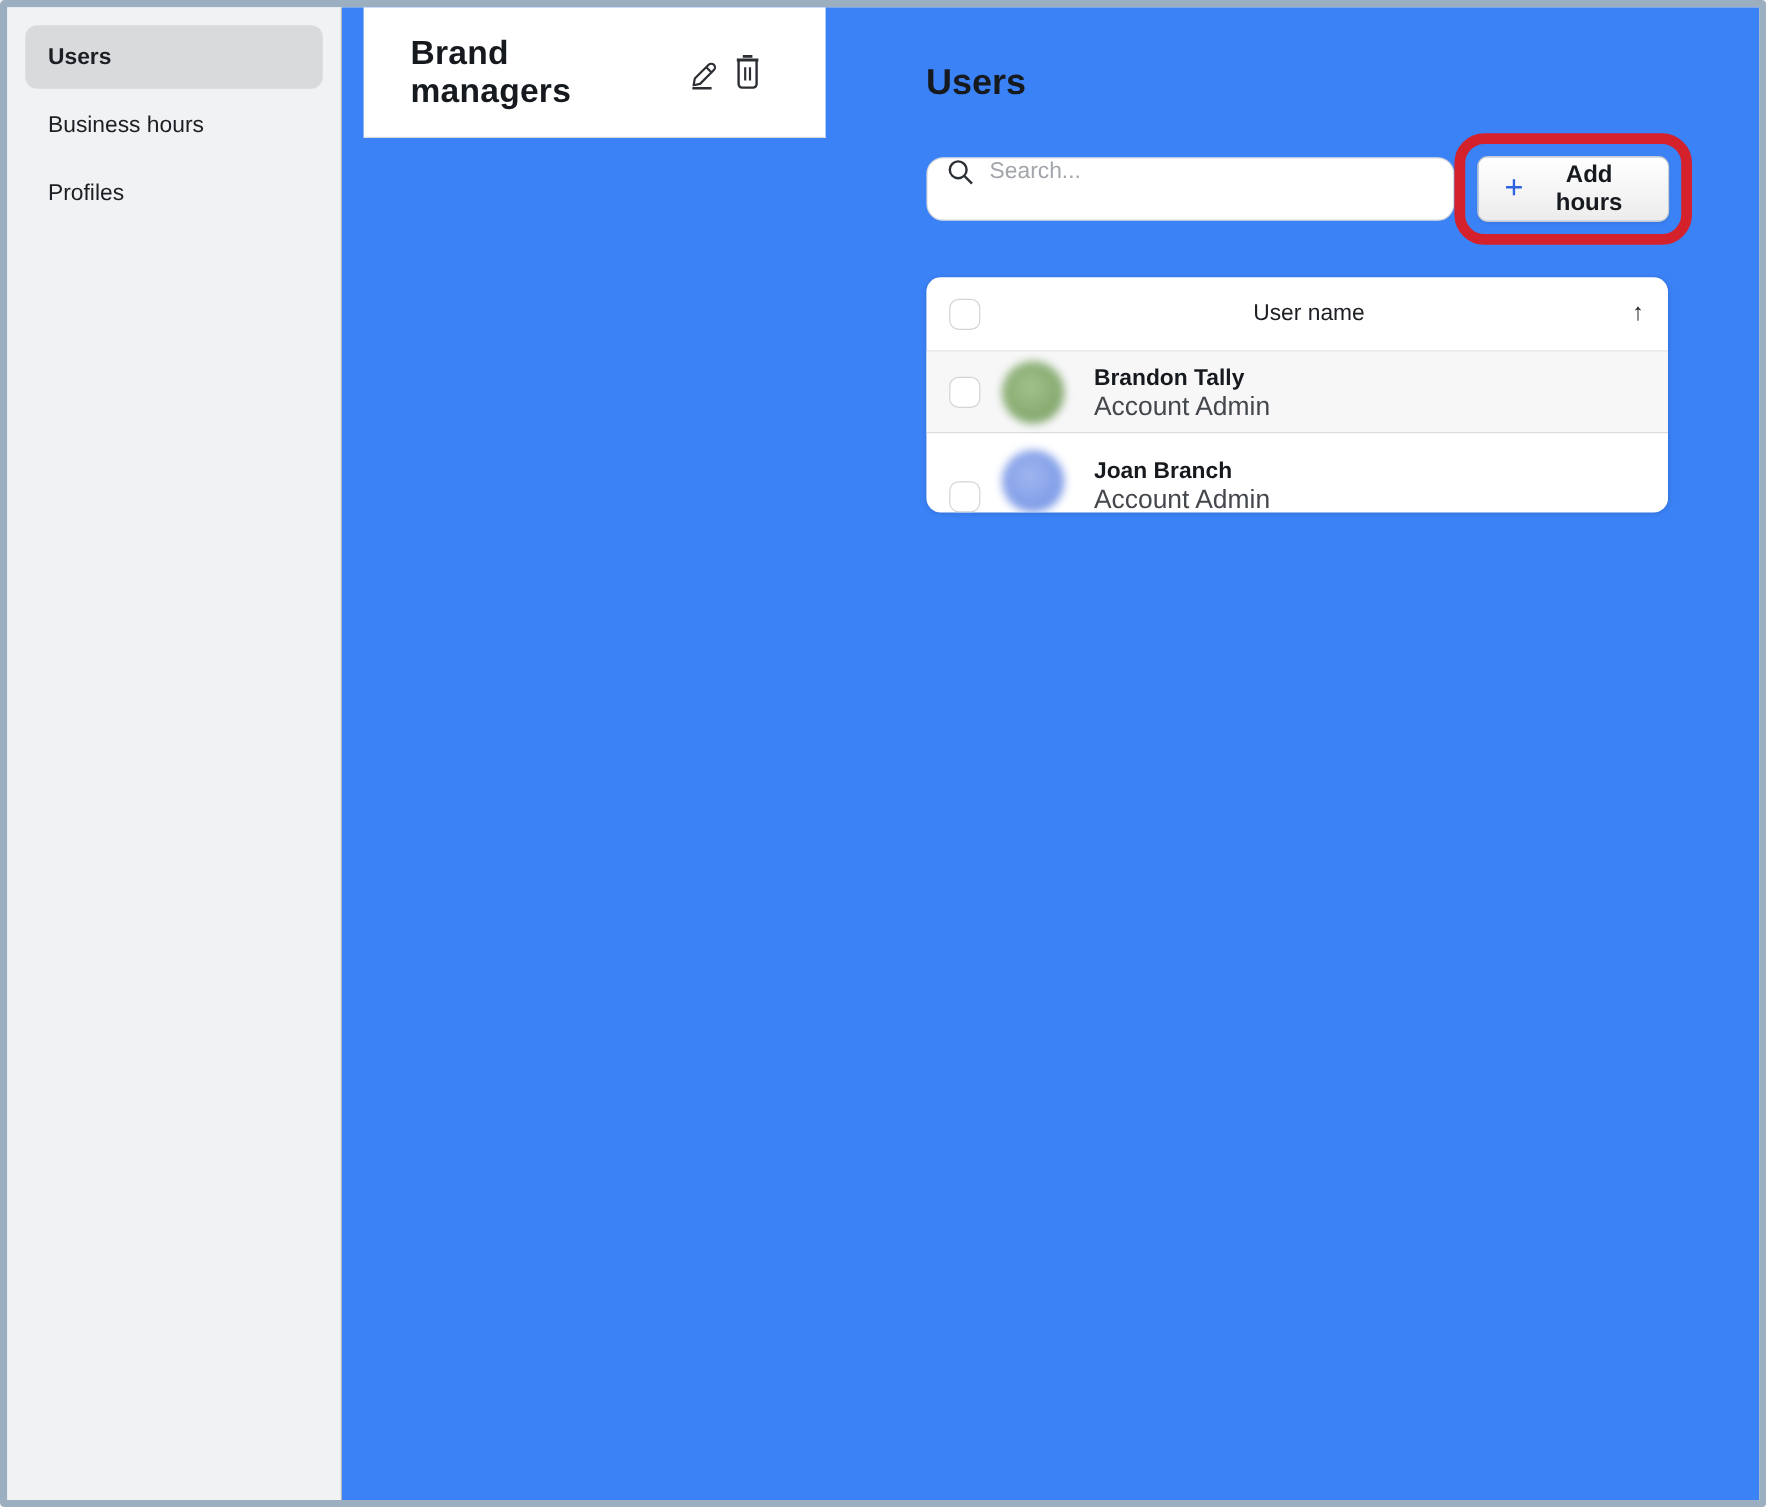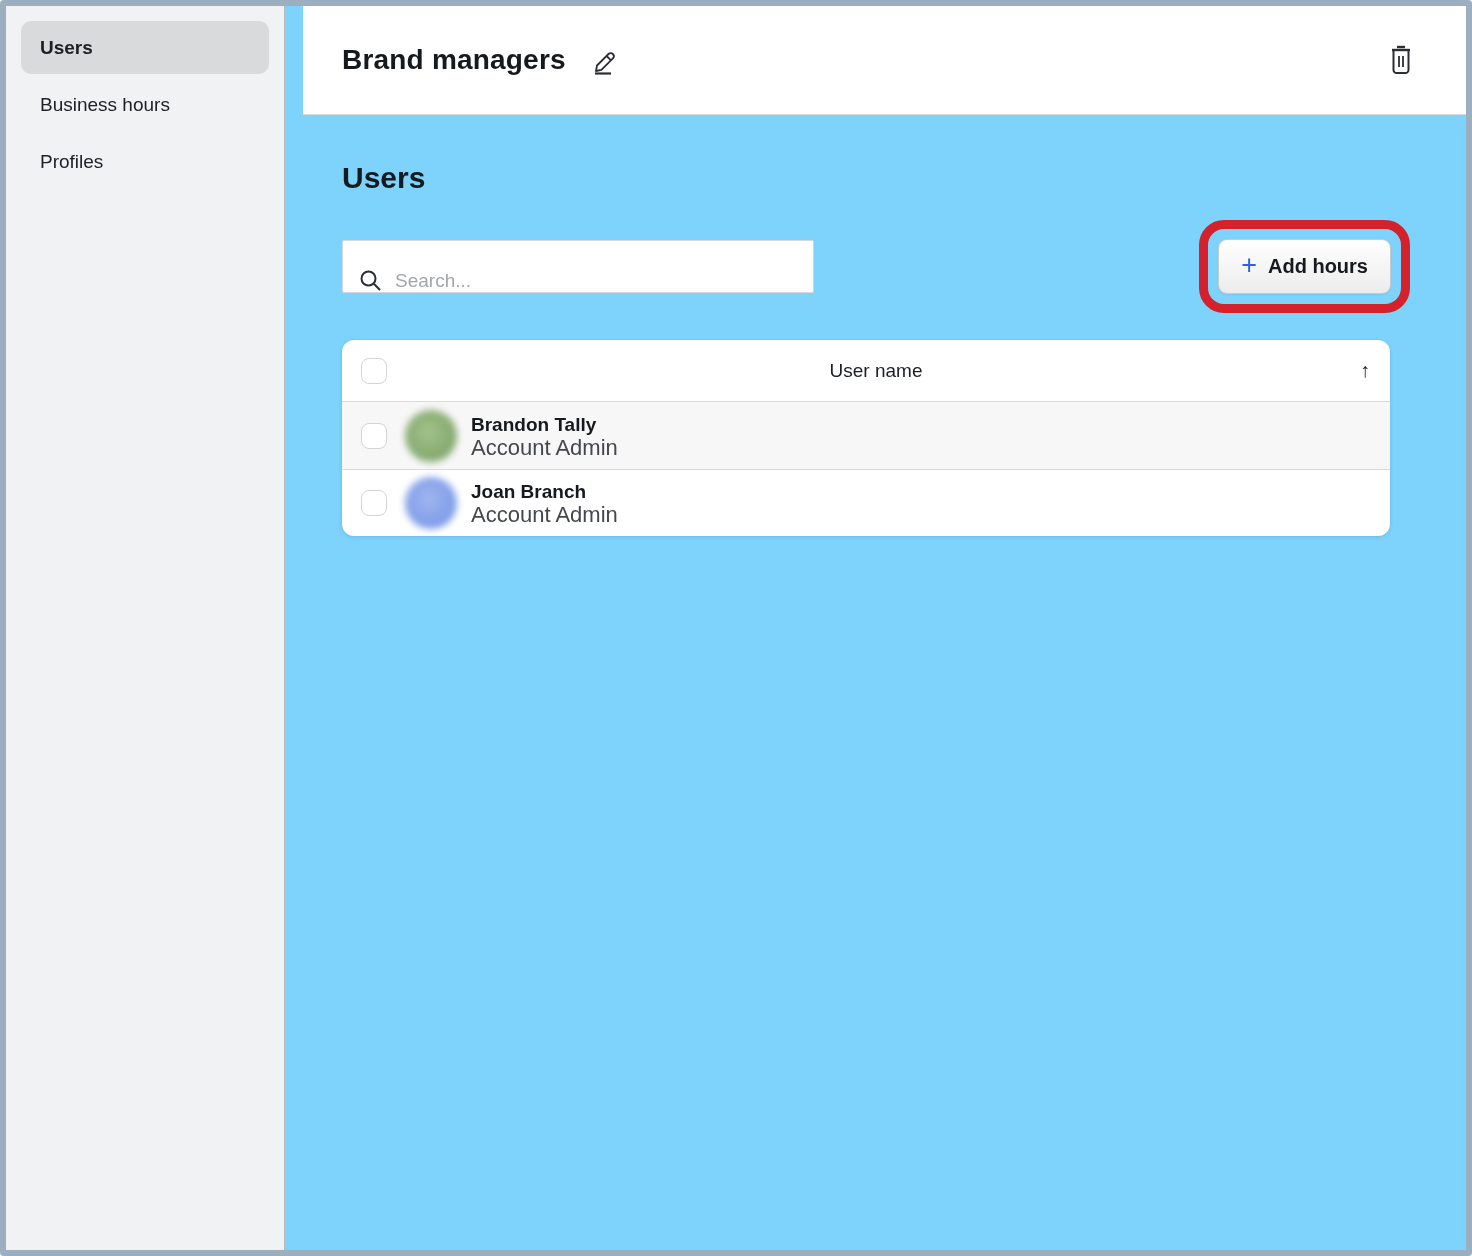--- a/index.html
+++ b/index.html
@@ -35,23 +35,24 @@
   }
   .side-item.active {
     background: #d9dadc;
     font-weight: bold;
   }
 
   
   .main {
     flex: 1;
     display: flex;
-    flex-direction: column;
-    background: #7dd3fc;
+    flex-direction: row;
+    background: #3b82f6;
     min-width: 0;
+    gap: 27px;
   }
   .topbar {
     height: 109px;
     background: #ffffff;
     margin-left: 18px;
     border-bottom: 1px solid #d9dadc;
     display: flex;
     align-items: center;
     padding: 0 48px 0 39px;
   }
@@ -86,23 +87,23 @@
     margin-top: 24px;
     display: flex;
     align-items: center;
     justify-content: space-between;
   }
   .search-box {
     width: 472px;
     height: 53px;
     background: #ffffff;
     border: 1px solid #d5d7da;
-    border-radius: 2px;
-    display: flex;
-    align-items: flex-end;
+    border-radius: 14px;
+    display: flex;
+    align-items: flex-start;
     padding: 0 16px;
   }
   .search-box input {
     border: none;
     outline: none;
     flex: 1;
     font-size: 19px;
     margin-left: 13px;
     font-family: inherit;
     color: #1c1f24;
@@ -168,21 +169,21 @@
     cursor: pointer;
   }
   .t-row {
     height: 67px;
     display: flex;
     align-items: center;
     padding: 0 20px 0 19px;
     cursor: pointer;
   }
   .t-row.shaded { background: #f7f7f8; }
-  .t-row + .t-row { border-top: 1px solid #dadbdd; }
+  .t-row + .t-row { border-top: 1px solid #dadbdd; align-items: flex-end; }
 
   .checkbox {
     appearance: none;
     -webkit-appearance: none;
     width: 26px;
     height: 26px;
     border: 1.5px solid #d2d4d8;
     border-radius: 8px;
     background: #ffffff;
     cursor: pointer;
@@ -190,21 +191,21 @@
   }
   .avatar {
     width: 52px;
     height: 52px;
     border-radius: 50%;
     margin-left: 18px;
     flex: 0 0 52px;
     background: radial-gradient(circle at 45% 42%, var(--c2, #ccc), var(--c1, #aaa) 75%);
     filter: blur(3.5px);
   }
-  .user-cell { margin-left: 14px; }
+  .user-cell { margin-left: 25px; }
   .user-name {
     font-size: 19px;
     font-weight: bold;
     color: #16191d;
     line-height: 24px;
   }
   .user-role {
     font-size: 22px;
     color: #44474c;
     line-height: 22px;

